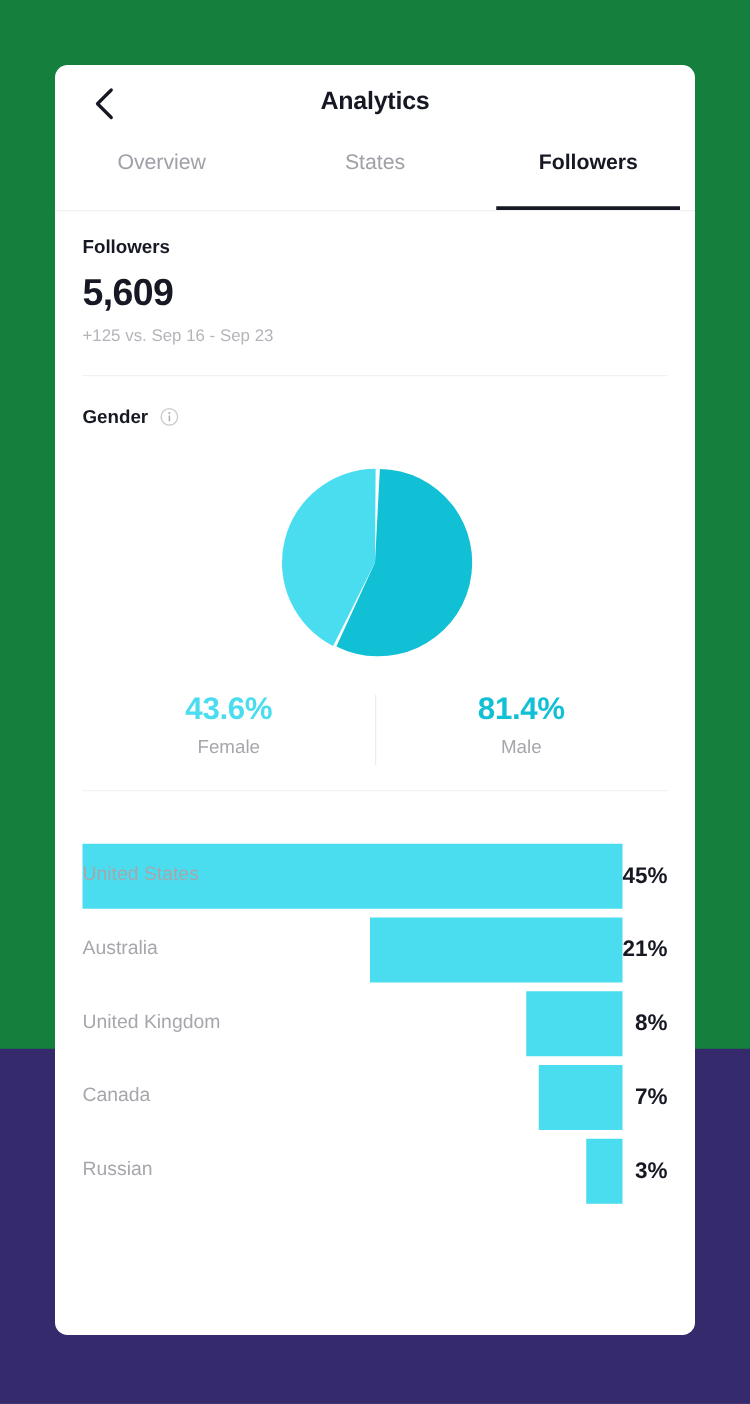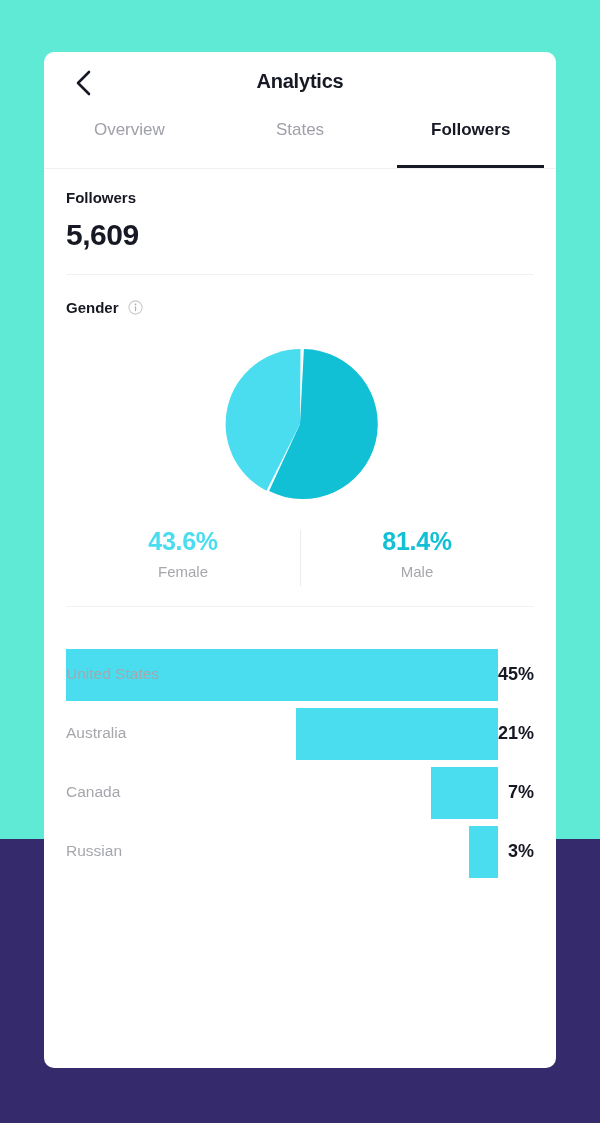--- a/index.html
+++ b/index.html
@@ -9,21 +9,21 @@
     height: 1123px;
     background: #352A6B;
     font-family: "Liberation Sans", sans-serif;
     overflow: hidden;
   }
 
   .screen {
     position: relative;
     width: 600px;
     height: 839px;
-    background: #5eead4;
+    background: #15803d;
   }
 
   .card {
     position: absolute;
     left: 44px;
     top: 52px;
     width: 512px;
     height: 1016px;
     background: #ffffff;
     border-radius: 10px;
@@ -242,20 +242,21 @@
     </div>
     <div class="hdr-rule"></div>
 
     <div class="content">
 
       <div class="followers-block">
         <div class="section-title">
           <span>Followers</span>
         </div>
         <div class="big-number">5,609</div>
+        <div class="sub-text">+125 vs. Sep 16 - Sep 23</div>
       </div>
 
       <div class="divider"></div>
 
       <div class="gender-block">
         <div class="section-title">
           <span>Gender</span>
           <span class="info-icon">
             <svg width="15" height="15" viewBox="0 0 15 15">
               <circle cx="7.5" cy="7.5" r="6.6" fill="none" stroke="#c9cace" stroke-width="1.1"></circle>
@@ -301,20 +302,27 @@
             </div>
             <div class="terr-row">
               <div class="terr-bar-area">
                 <div class="terr-bar" style="width: 46.6667%; background: rgb(74, 221, 239);"></div>
               </div>
               <div class="terr-name">Australia</div>
               <div class="terr-pct">21%</div>
             </div>
             <div class="terr-row">
               <div class="terr-bar-area">
+                <div class="terr-bar" style="width: 17.7778%; background: rgb(74, 221, 239);"></div>
+              </div>
+              <div class="terr-name">United Kingdom</div>
+              <div class="terr-pct">8%</div>
+            </div>
+            <div class="terr-row">
+              <div class="terr-bar-area">
                 <div class="terr-bar" style="width: 15.5556%; background: rgb(74, 221, 239);"></div>
               </div>
               <div class="terr-name">Canada</div>
               <div class="terr-pct">7%</div>
             </div>
             <div class="terr-row">
               <div class="terr-bar-area">
                 <div class="terr-bar" style="width: 6.66667%; background: rgb(74, 221, 239);"></div>
               </div>
               <div class="terr-name">Russian</div>

